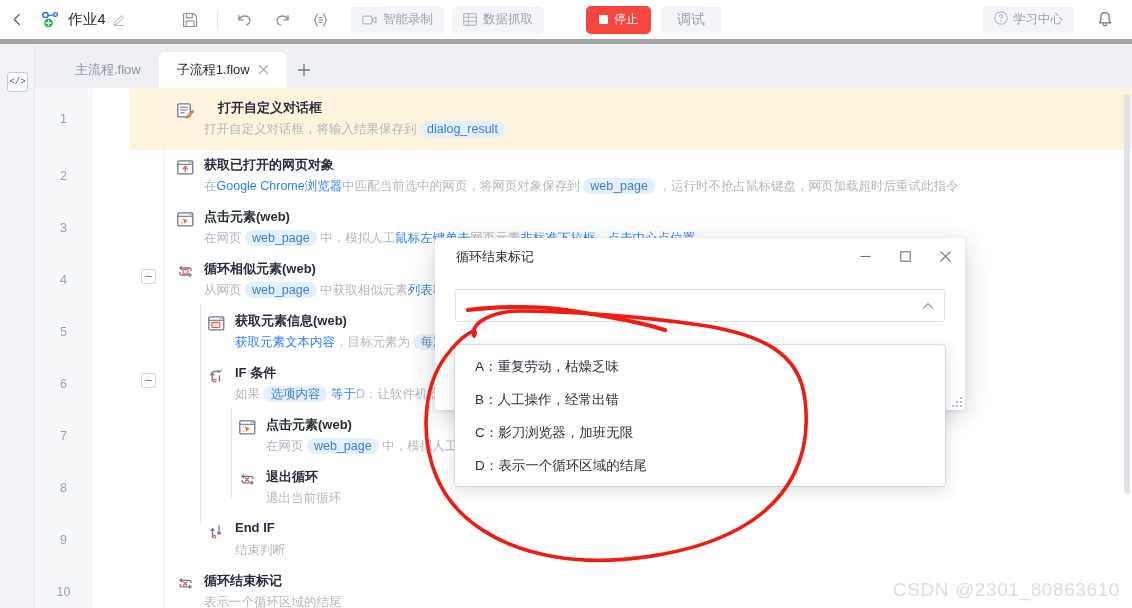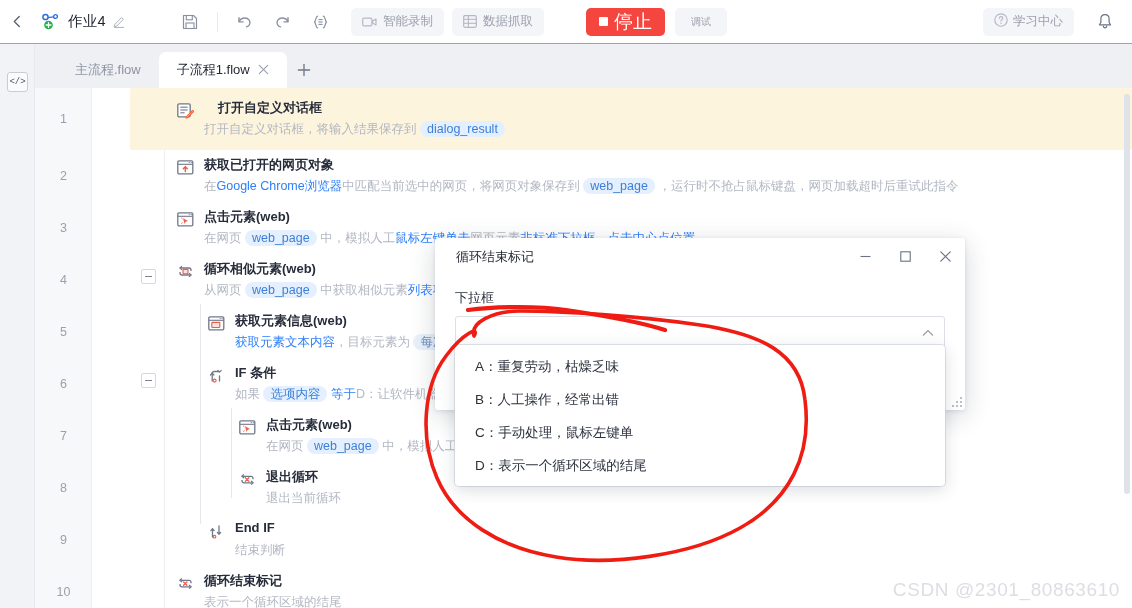--- a/index.html
+++ b/index.html
@@ -9,21 +9,21 @@
     background: #fff;
     font-family: "Liberation Sans", "DejaVu Sans", sans-serif;
     -webkit-font-smoothing: antialiased;
   }
   #app { position: relative; width: 1132px; height: 608px; background: #f5f6f8; }
 
   
   .toolbar {
     position: absolute; left: 0; top: 0; width: 1132px; height: 44px;
     background: #ffffff; display: flex; align-items: center;
-    border-bottom: 1px solid #a3a3a3;
+    border-bottom: 5px solid #a3a3a3;
   }
   .tb-back {
     width: 34px; height: 44px; display: flex; align-items: center; justify-content: center;
     color: #5a6275; cursor: pointer;
   }
   .tb-back svg { display: block; }
   .tb-appicon { width: 24px; height: 22px; margin-left: 4px; display: flex; align-items: center; justify-content: center; }
   .tb-title {
     font-size: 14.5px; color: #1f2430; margin-left: 6px; letter-spacing: .3px;
   }
@@ -35,26 +35,26 @@
   }
   .tb-chip {
     height: 28px; display: flex; align-items: center; gap: 6px;
     padding: 0 11px; border-radius: 5px; background: #f4f5f8;
     font-size: 12.5px; color: #9aa0ad; cursor: pointer; white-space: nowrap;
   }
   .tb-chip .gi { display: flex; align-items: center; color: #b4b9c5; }
   .tb-stop {
     height: 28px; display: flex; align-items: center; gap: 6px;
     padding: 0 13px; border-radius: 5px; background: #f5453f;
-    font-size: 19px; color: #fff; cursor: pointer; font-weight: 500;
+    font-size: 12px; color: #fff; cursor: pointer; font-weight: 500;
   }
   .tb-stop .sq { width: 9px; height: 9px; background: #fff; border-radius: 1px; }
   .tb-debug {
     height: 28px; display: flex; align-items: center; padding: 0 16px;
-    border-radius: 5px; background: #f4f5f8; font-size: 10px; color: #9aa0ad; cursor: pointer;
+    border-radius: 5px; background: #f4f5f8; font-size: 14px; color: #9aa0ad; cursor: pointer;
   }
   .tb-learn {
     height: 28px; display: flex; align-items: center; gap: 5px; padding: 0 11px;
     border-radius: 5px; background: #f4f5f8; font-size: 12.5px; color: #9aa0ad; cursor: pointer;
   }
   .tb-bell { width: 34px; height: 28px; display: flex; align-items: center; justify-content: center; color: #6b7284; cursor: pointer; }
 
   
   .rail {
     position: absolute; left: 0; top: 44px; width: 35px; height: 564px;
@@ -534,21 +534,20 @@
         </div>
         <div class="dlg-btn">
           <svg width="13" height="13" viewBox="0 0 13 13">
               <line x1="1.8" y1="1.8" x2="11.2" y2="11.2" stroke="#6b7284" stroke-width="1.15" stroke-linecap="round"></line>
               <line x1="11.2" y1="1.8" x2="1.8" y2="11.2" stroke="#6b7284" stroke-width="1.15" stroke-linecap="round"></line>
             </svg>
         </div>
       </div>
     </div>
     <div class="dlg-body">
-      <div class="dlg-label">下拉框</div>
       <div class="dlg-select">
         <span class="selval" placeholder=""></span>
         <span class="chev">
           <svg width="12" height="8" viewBox="0 0 12 8">
               <path d="M1.4 6.2 L6 1.7 L10.6 6.2" fill="none" stroke="#8a90a0" stroke-width="1.15" stroke-linecap="round" stroke-linejoin="round"></path>
             </svg>
         </span>
       </div>
     </div>
     <div class="dlg-grip">
@@ -557,21 +556,21 @@
         <i style="right:8px;bottom:0"></i>
       <i style="right:0;bottom:4px"></i>
         <i style="right:4px;bottom:4px"></i>
       <i style="right:0;bottom:8px"></i>
     </div>
   </div>
 
   <div class="dropdown">
     <div class="dd-item">A：重复劳动，枯燥乏味</div>
     <div class="dd-item">B：人工操作，经常出错</div>
-    <div class="dd-item">C：手动处理，鼠标左键单</div>
+    <div class="dd-item">C：影刀浏览器，加班无限</div>
     <div class="dd-item">D：表示一个循环区域的结尾</div>
   </div>
 
   <svg class="annot" viewBox="0 0 1132 608">
     <path d="M474,336 C470,323 492,311 520,311 C560,311 640,316 700,325
              C760,334 800,352 805,400
              C812,455 790,500 740,528
              C690,556 610,566 556,557
              C500,548 455,520 437,478
              C419,436 424,385 446,356

